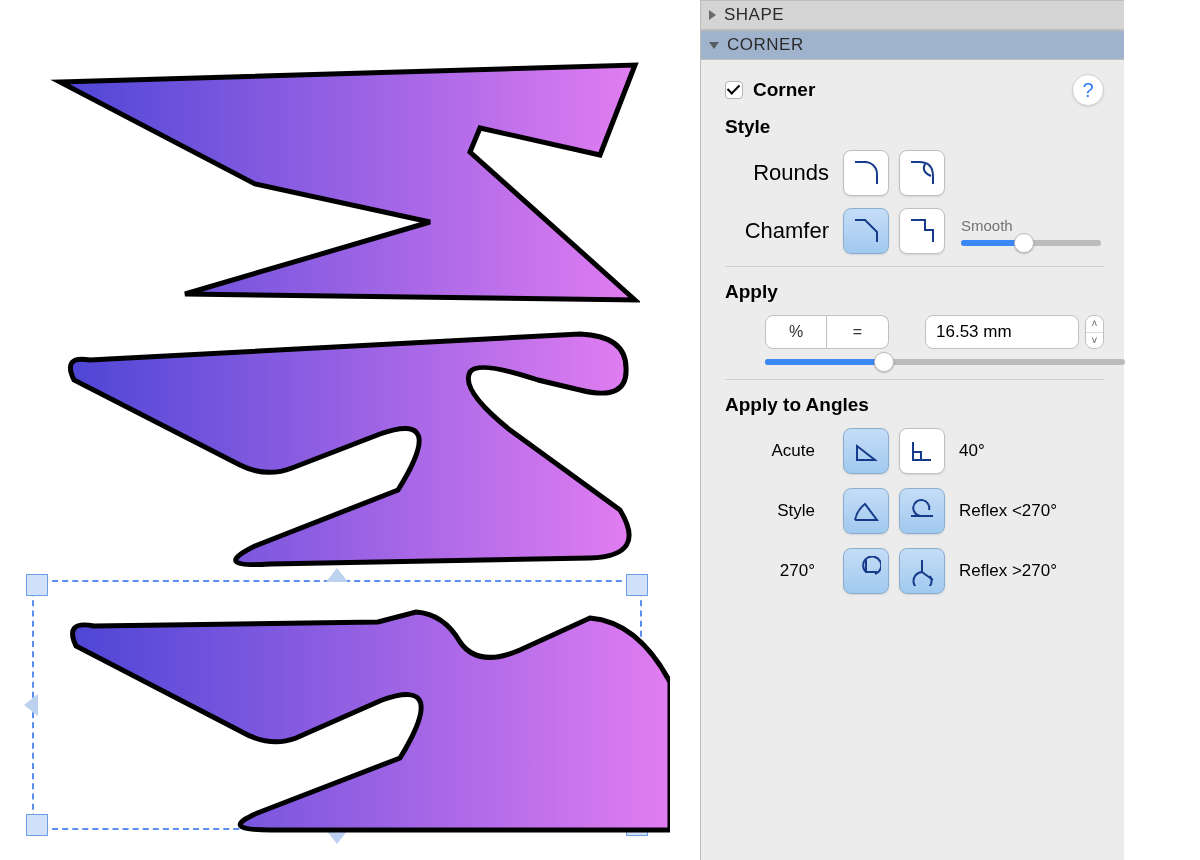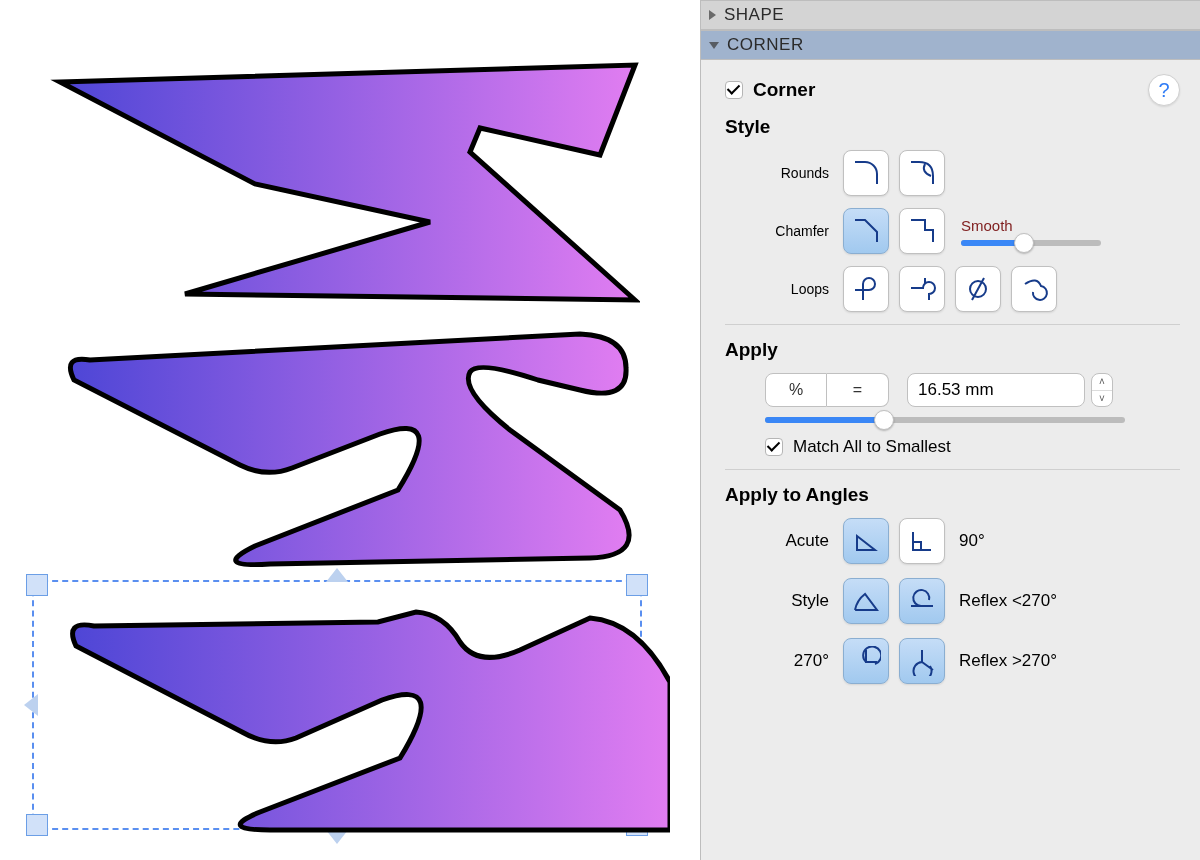--- a/index.html
+++ b/index.html
@@ -1,59 +1,59 @@
 <!DOCTYPE html>
 <html><head>
 <meta charset="utf-8">
 <style>
 * { box-sizing: border-box; margin: 0; padding: 0; }
 body { font-family: "Helvetica Neue", Helvetica, Arial, sans-serif; font-size: 14px; color: #000; background: #fff; width: 1200px; height: 860px; overflow: hidden; display: flex; }
 .canvas { width: 700px; height: 860px; position: relative; background: #fff; }
-.panel { width: 500px; height: 860px; background: #ececec; border-left: 1px solid #bdbdbd; display: flex; flex-direction: column; font-size: 17px; }
+.panel { width: 424px; height: 860px; background: #ececec; border-left: 1px solid #bdbdbd; display: flex; flex-direction: column; font-size: 17px; }
 
 .section-header { background: #d4d4d4; color: #2b2b2b; padding: 4px 8px; display: flex; align-items: center; font-weight: 500; letter-spacing: 0.5px; border-top: 1px solid #bdbdbd; border-bottom: 1px solid #bdbdbd; }
 .section-header .tri { width: 0; height: 0; border-left: 7px solid #6a6a6a; border-top: 5px solid transparent; border-bottom: 5px solid transparent; margin-right: 8px; }
 .section-header.open { background: #a0b3cd; color: #2b2b2b; }
 .section-header.open .tri { border-top: 7px solid #575c63; border-left: 5px solid transparent; border-right: 5px solid transparent; border-bottom: none; }
 
 .section-body { padding: 14px 20px 14px 24px; }
 .row { display: flex; align-items: center; margin-bottom: 10px; }
 .checkbox { width: 18px; height: 18px; background: #fff; border: 1px solid #b5b5b5; border-radius: 4px; margin-right: 10px; position: relative; }
 .checkbox.checked::after { content: ""; position: absolute; left: 4px; top: 0px; width: 5px; height: 10px; border: solid #000; border-width: 0 2px 2px 0; transform: rotate(45deg); }
 .help-btn { width: 32px; height: 32px; border-radius: 50%; background: #fff; border: 1px solid #d0d0d0; color: #2f7cf6; font-size: 20px; font-weight: 500; margin-left: auto; display: flex; align-items: center; justify-content: center; box-shadow: 0 1px 2px rgba(0,0,0,0.1); }
 
 .subhead { font-weight: 700; font-size: 19px; margin: 8px 0 12px 0; }
 .style-row { display: flex; align-items: center; margin-bottom: 12px; }
-.style-label { width: 118px; text-align: right; padding-right: 14px; font-size: 14px; }
+.style-label { width: 118px; text-align: right; padding-right: 14px; font-size: 22px; }
 .icon-btn { width: 46px; height: 46px; background: #fff; border: 1px solid #c0c0c0; border-radius: 8px; margin-right: 10px; display: flex; align-items: center; justify-content: center; box-shadow: 0 1px 2px rgba(0,0,0,0.1); }
 .icon-btn.selected { background: linear-gradient(180deg,#c5ddf7 0%,#a1c9ef 100%); border-color: #8aaed1; }
 .icon-btn svg { width: 30px; height: 30px; }
-.smooth-label { font-size: 15px; color: #7f1d1d; margin-bottom: 4px; }
+.smooth-label { font-size: 15px; color: #737373; margin-bottom: 4px; }
 
 .slider { position: relative; height: 6px; border-radius: 3px; background: #bcbcbc; margin-top: 6px; }
 .slider .fill { position: absolute; left: 0; top: 0; bottom: 0; background: #3a87f6; border-radius: 3px; }
 .slider .knob { position: absolute; top: -7px; width: 20px; height: 20px; background: #fff; border: 1px solid #c0c0c0; border-radius: 50%; box-shadow: 0 1px 2px rgba(0,0,0,0.25); transform: translateX(-10px); }
 
 .hr { border-top: 1px solid #cfcfcf; margin: 12px 0 14px 0; }
 
 .size-controls { display: flex; align-items: center; margin-left: 40px; margin-bottom: 10px; }
 .seg { display: flex; }
 .seg-btn { height: 34px; min-width: 62px; background: #fff; border: 1px solid #c0c0c0; display: flex; align-items: center; justify-content: center; font-size: 16px; color: #333; }
 .seg-btn.left { border-radius: 8px 0 0 8px; }
 .seg-btn.right { border-radius: 0 8px 8px 0; border-left: none; }
-.size-input { height: 34px; width: 178px; margin-left: 18px; background: #fff; border: 1px solid #c0c0c0; border-radius: 8px; padding: 0 10px; font-size: 17px; display: flex; align-items: center; }
+.size-input { height: 34px; width: 178px; margin-left: 36px; background: #fff; border: 1px solid #c0c0c0; border-radius: 8px; padding: 0 10px; font-size: 17px; display: flex; align-items: center; }
 .stepper { height: 34px; width: 22px; margin-left: 6px; background: #fff; border: 1px solid #c0c0c0; border-radius: 8px; display: flex; flex-direction: column; }
 .stepper div { flex: 1; display: flex; align-items: center; justify-content: center; font-size: 10px; color: #555; }
 .stepper div:first-child { border-bottom: 1px solid #dcdcdc; }
 .size-slider-wrap { margin: 8px 16px 14px 40px; }
 
 .match-row { display: flex; align-items: center; margin-left: 40px; margin-top: 8px; }
 
 .angle-row { display: flex; align-items: center; margin-bottom: 14px; }
-.angle-label { width: 118px; text-align: right; padding-right: 14px; font-size: 17px; }
+.angle-label { width: 118px; text-align: right; padding-right: 28px; font-size: 17px; }
 .angle-post { margin-left: 4px; font-size: 17px; }
 
 
 .shape-svg { position: absolute; }
 .sel-box { position: absolute; border: 2px dashed #5a8ff0; }
 .sel-handle { position: absolute; width: 22px; height: 22px; background: #d1e1f9; border: 1px solid #6b9ee6; }
 .sel-arrow-l { position:absolute; left:-10px; top:50%; transform:translateY(-50%); width:0;height:0;border-right:14px solid #bcd1ef;border-top:11px solid transparent;border-bottom:11px solid transparent; }
 .sel-arrow-r { position:absolute; right:-16px; top:50%; transform:translateY(-50%); width:0;height:0;border-left:14px solid #9abdea;border-top:11px solid transparent;border-bottom:11px solid transparent; }
 .sel-arrow-t { position:absolute; top:-14px; left:50%; transform:translateX(-50%); width:0;height:0;border-bottom:14px solid #bcd1ef;border-left:11px solid transparent;border-right:11px solid transparent; }
 .sel-arrow-b { position:absolute; bottom:-16px; left:50%; transform:translateX(-50%); width:0;height:0;border-top:14px solid #bcd1ef;border-left:11px solid transparent;border-right:11px solid transparent; }
@@ -160,44 +160,20 @@
         </span>
       <div style="flex:1; margin-left:6px;">
         <div class="smooth-label">Smooth</div>
         <div class="slider" style="width:140px;">
           <div class="fill" style="width:45%;"></div>
           <div class="knob" style="left:45%;"></div>
         </div>
       </div>
     </div>
 
-    <div class="style-row">
-      <span class="style-label">Loops</span>
-      <span class="icon-btn">
-          <svg viewBox="0 0 30 30">
-            <path d="M12 26 L12 10 A6 6 0 1 1 18 16 L4 16" fill="none" stroke="#163b8a" stroke-width="2"></path>
-          </svg>
-        </span>
-      <span class="icon-btn">
-          <svg viewBox="0 0 30 30">
-            <path d="M4 14 L16 14 A6 6 0 1 1 22 20 L22 26 M18 4 L18 10" fill="none" stroke="#163b8a" stroke-width="2"></path>
-          </svg>
-        </span>
-      <span class="icon-btn">
-          <svg viewBox="0 0 30 30">
-            <circle cx="15" cy="15" r="8" fill="none" stroke="#163b8a" stroke-width="2"></circle>
-            <line x1="21" y1="4" x2="9" y2="26" stroke="#163b8a" stroke-width="2"></line>
-          </svg>
-        </span>
-      <span class="icon-btn">
-          <svg viewBox="0 0 30 30">
-            <path d="M6 10 Q18 2 22 12 A7 7 0 1 1 14 18" fill="none" stroke="#163b8a" stroke-width="2"></path>
-          </svg>
-        </span>
-    </div>
 
     <div class="hr"></div>
 
     <div class="subhead">Apply</div>
 
     <div class="size-controls">
       <div class="seg">
         <span class="seg-btn left">%</span>
         <span class="seg-btn right">=</span>
       </div>
@@ -208,42 +184,38 @@
         </div>
     </div>
 
     <div class="size-slider-wrap">
       <div class="slider" style="width:360px;">
         <div class="fill" style="width:33%;"></div>
         <div class="knob" style="left:33%;"></div>
       </div>
     </div>
 
-    <div class="match-row">
-      <span class="checkbox checked"></span>
-      <span>Match All to Smallest</span>
-    </div>
 
     <div class="hr"></div>
 
     <div class="subhead">Apply to Angles</div>
 
     <div class="angle-row">
       <span class="angle-label">Acute</span>
       <span class="icon-btn selected">
           <svg viewBox="0 0 30 30">
             <path d="M6 24 L24 24 L6 10 Z" fill="none" stroke="#163b8a" stroke-width="2"></path>
           </svg>
         </span>
       <span class="icon-btn">
           <svg viewBox="0 0 30 30">
             <path d="M6 6 L6 24 L24 24 M6 16 L14 16 L14 24" fill="none" stroke="#163b8a" stroke-width="2"></path>
           </svg>
         </span>
-      <span class="angle-post">90°</span>
+      <span class="angle-post">40°</span>
     </div>
 
     <div class="angle-row">
       <span class="angle-label">Style</span>
       <span class="icon-btn selected">
           <svg viewBox="0 0 30 30">
             <path d="M4 24 L26 24 L14 8 Q6 14 4 24" fill="none" stroke="#163b8a" stroke-width="2"></path>
           </svg>
         </span>
       <span class="icon-btn selected">

